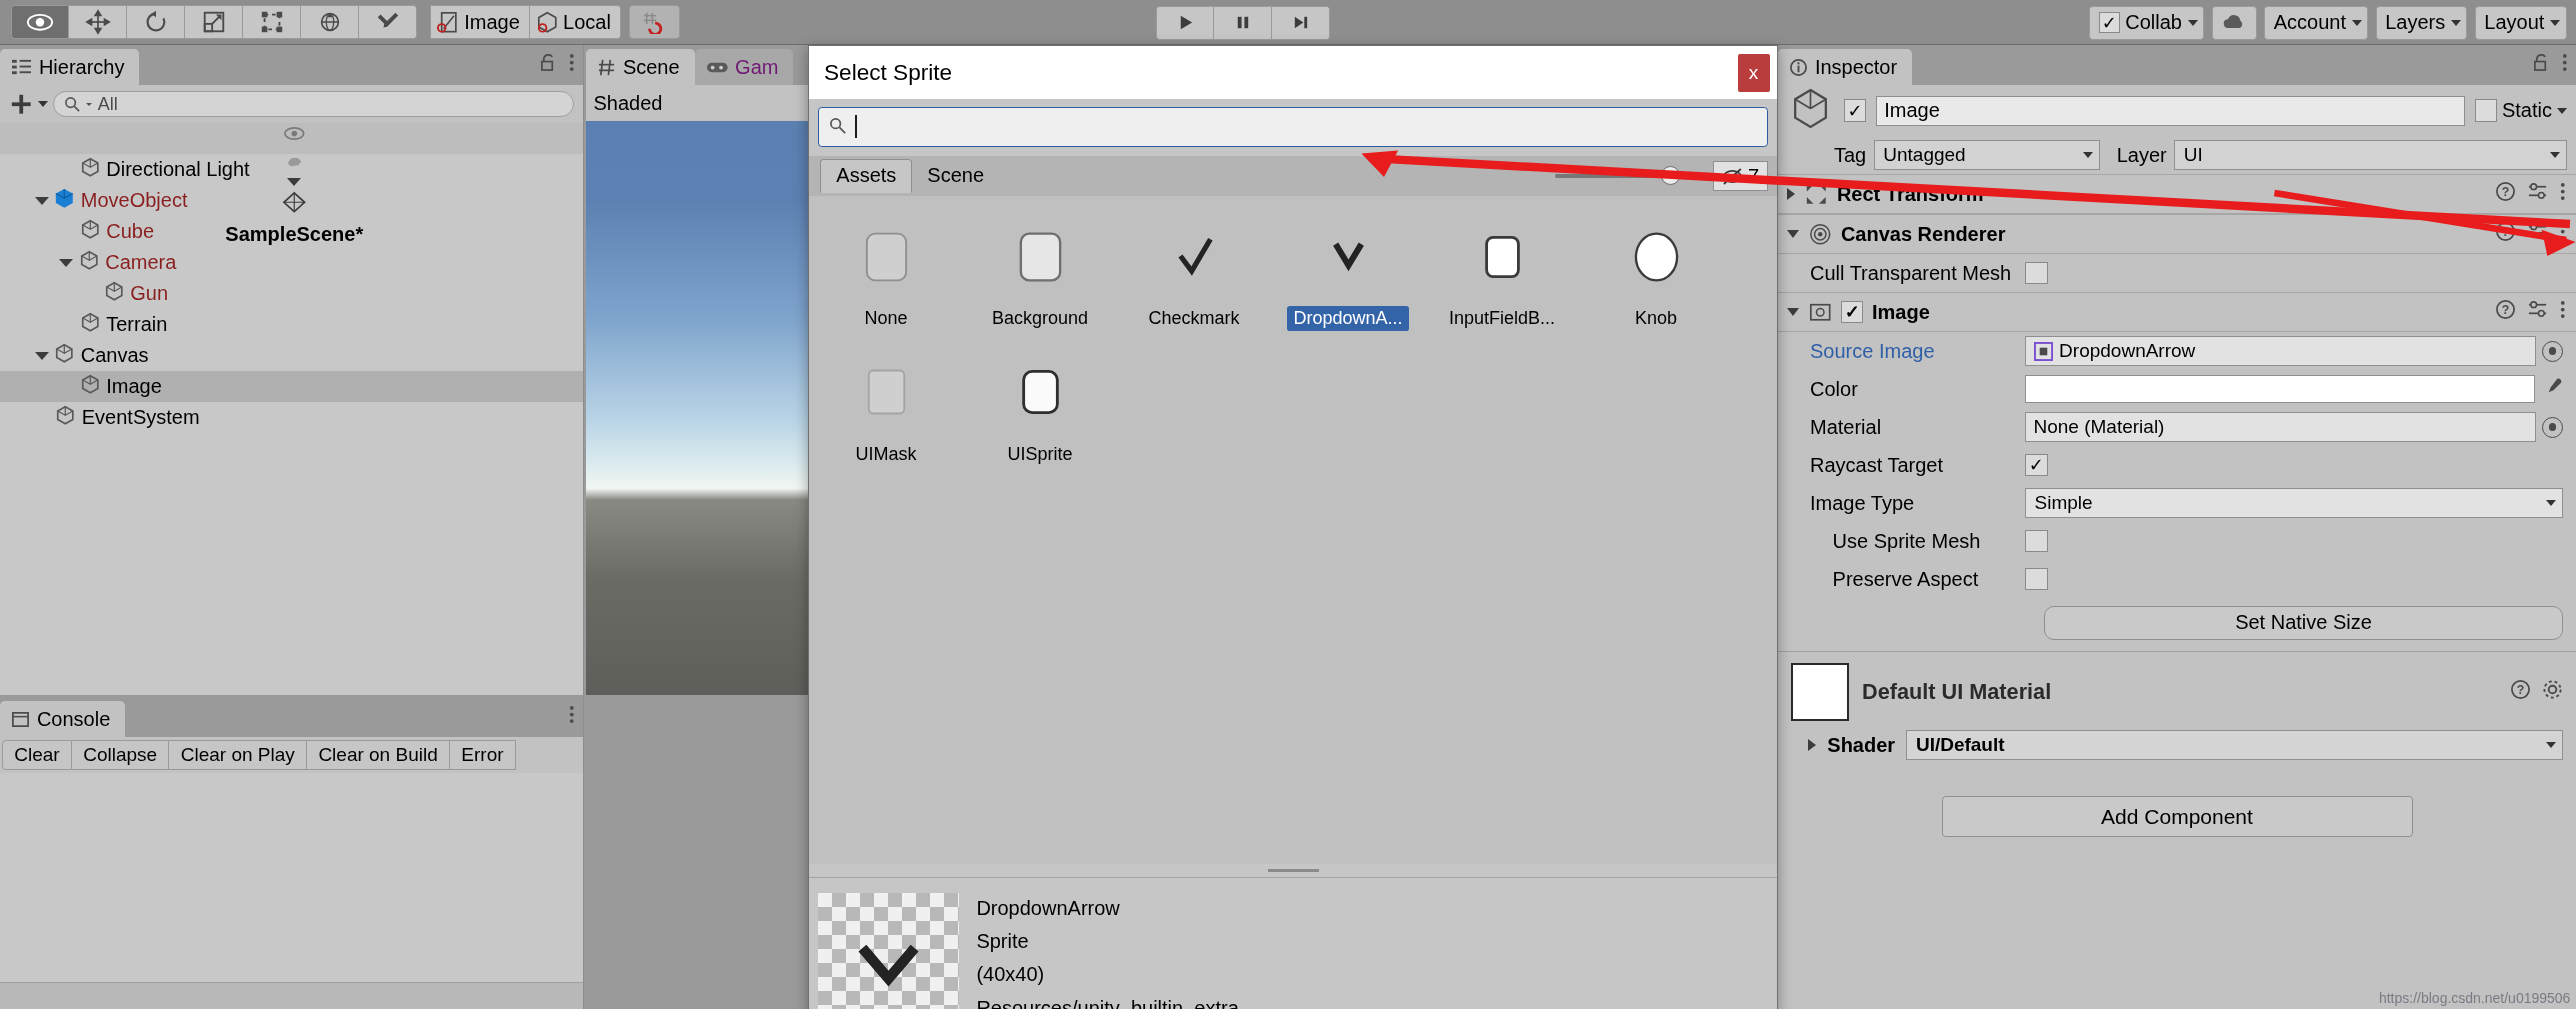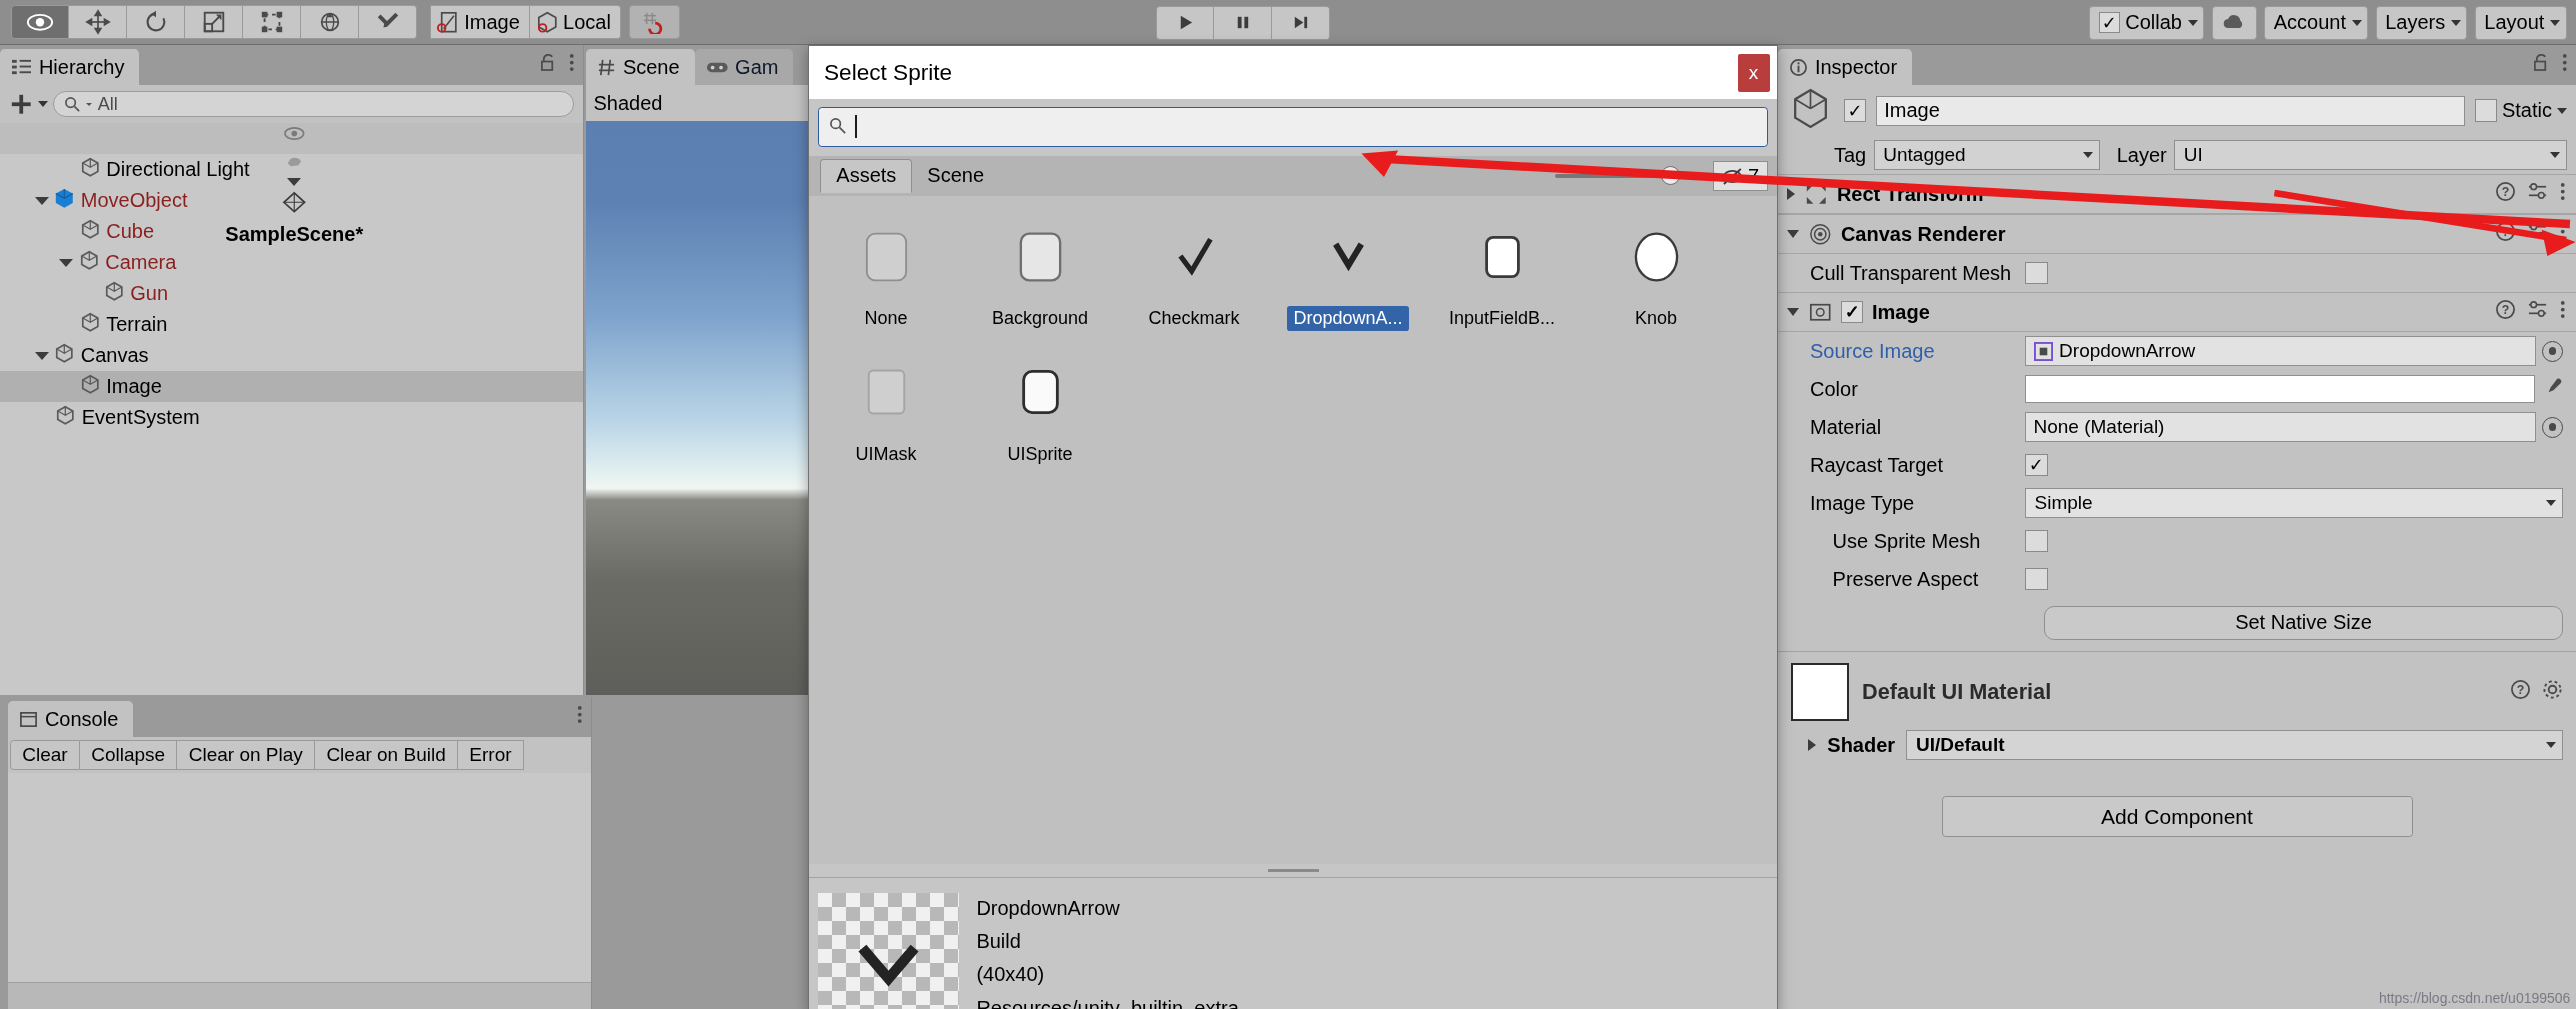--- a/index.html
+++ b/index.html
@@ -66,21 +66,21 @@
     background: #c2c2c2; border-right: 1.9px solid #8d8d8d;
   }
   .panel-tabbar {
     height: 40px; background: #9a9a9a; display: flex; align-items: flex-end;
     position: relative;
   }
   .panel-tab {
     height: 36px; background: #c2c2c2; display: flex; align-items: center;
     padding: 0 15px 0 11.3px; gap: 6.6px; border-radius: 4.7px 4.7px 0 0; font-size: 20px;
   }
-  .panel-tab.inactive { background: #a8a8a8; color: #0f172a; }
+  .panel-tab.inactive { background: #a8a8a8; color: #701a75; }
   .panel-tab-right {
     position: absolute; right: 7.5px; bottom: 7.5px; display: flex; gap: 11.3px; align-items: center;
   }
   .hier-search-row {
     height: 38px; background: #c2c2c2; display: flex; align-items: center;
     padding: 0 9.4px; gap: 5.6px;
   }
   .plus-btn { display: flex; align-items: center; gap: 3.8px; }
   .search-field {
     flex: 1; height: 26px; background: #d4d4d4; border: 0.9px solid #9d9d9d;
@@ -114,21 +114,21 @@
   }
   .sv-canvas {
     height: 574px;
     background: linear-gradient(to bottom,
       #5b7fb0 0%, #5d81b2 14%, #7ea3cc 34%, #b9d4e6 52%,
       #dcecef 60%, #f2f6f3 64%, #8a8a84 66%, #6b6b66 80%, #5e5e5a 100%);
   }
 
   
   .console {
-    position: absolute; left: 8px; top: 697px; width: 584px; height: 313px;
+    position: absolute; left: 0; top: 697px; width: 584px; height: 313px;
     background: #c2c2c2; border-right: 1.9px solid #8d8d8d;
   }
   .console-toolrow {
     height: 36px; background: #c2c2c2; display: flex; align-items: center; gap: 0;
     padding-left: 1.9px;
   }
   .cbtn {
     height: 30px; background: #c6c6c6; border: 0.9px solid #9a9a9a; border-left-width: 0;
     display: flex; align-items: center; padding: 0 11.3px; font-size: 19px;
   }
@@ -1046,21 +1046,21 @@
       <i></i>
     </div>
   <div class="preview-pane">
     <div class="checker">
       <svg width="87" height="87" viewBox="0 0 92 92">
         <path d="M22 34 L46 62 L70 34" fill="none" stroke="#232323" stroke-width="11" stroke-linecap="square"></path>
       </svg>
     </div>
     <div class="preview-text">
       <span>DropdownArrow</span>
-      <span>Build</span>
+      <span>Sprite</span>
       <span>(40x40)</span>
       <span>Resources/unity_builtin_extra</span>
     </div>
   </div>
 </div>
 
 <svg class="arrows" viewBox="0 0 2736 1072" width="2576" height="1009">
   <g>
     <line x1="2730" y1="238" x2="1455" y2="168" stroke="#e81c1c" stroke-width="9"></line>
     <polygon points="1446,163 1485,160 1470,188" fill="#e81c1c"></polygon>

